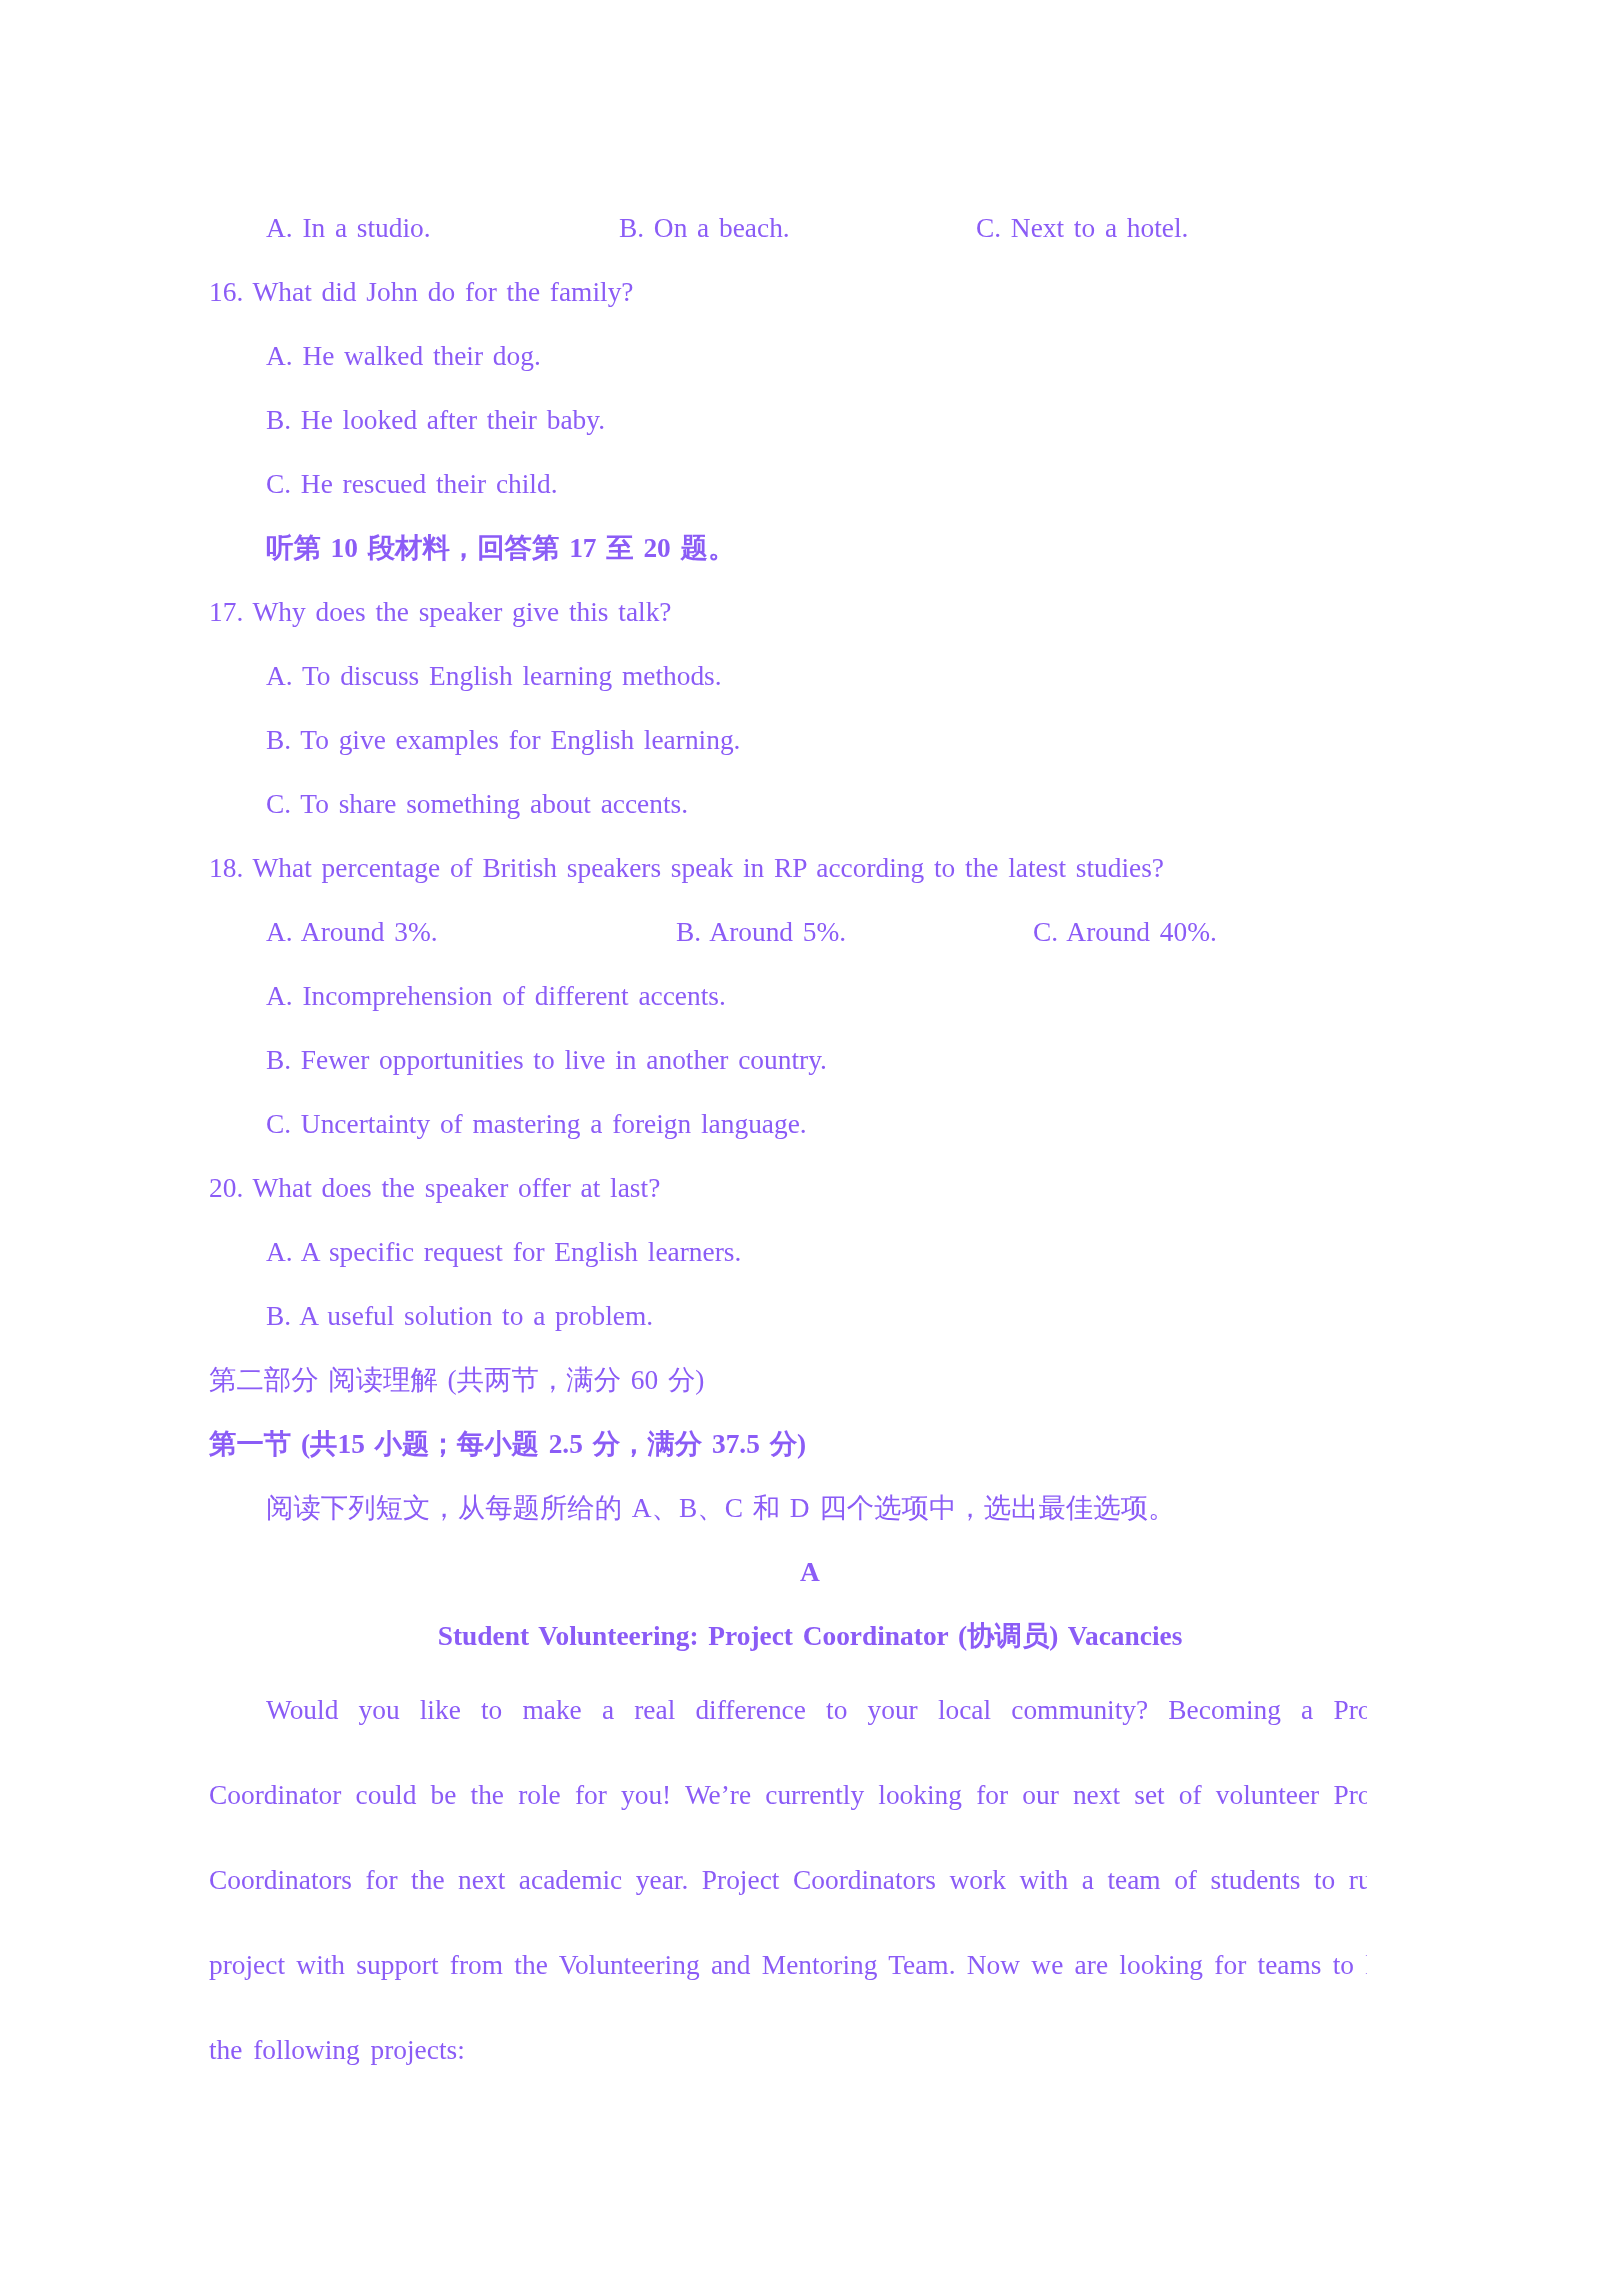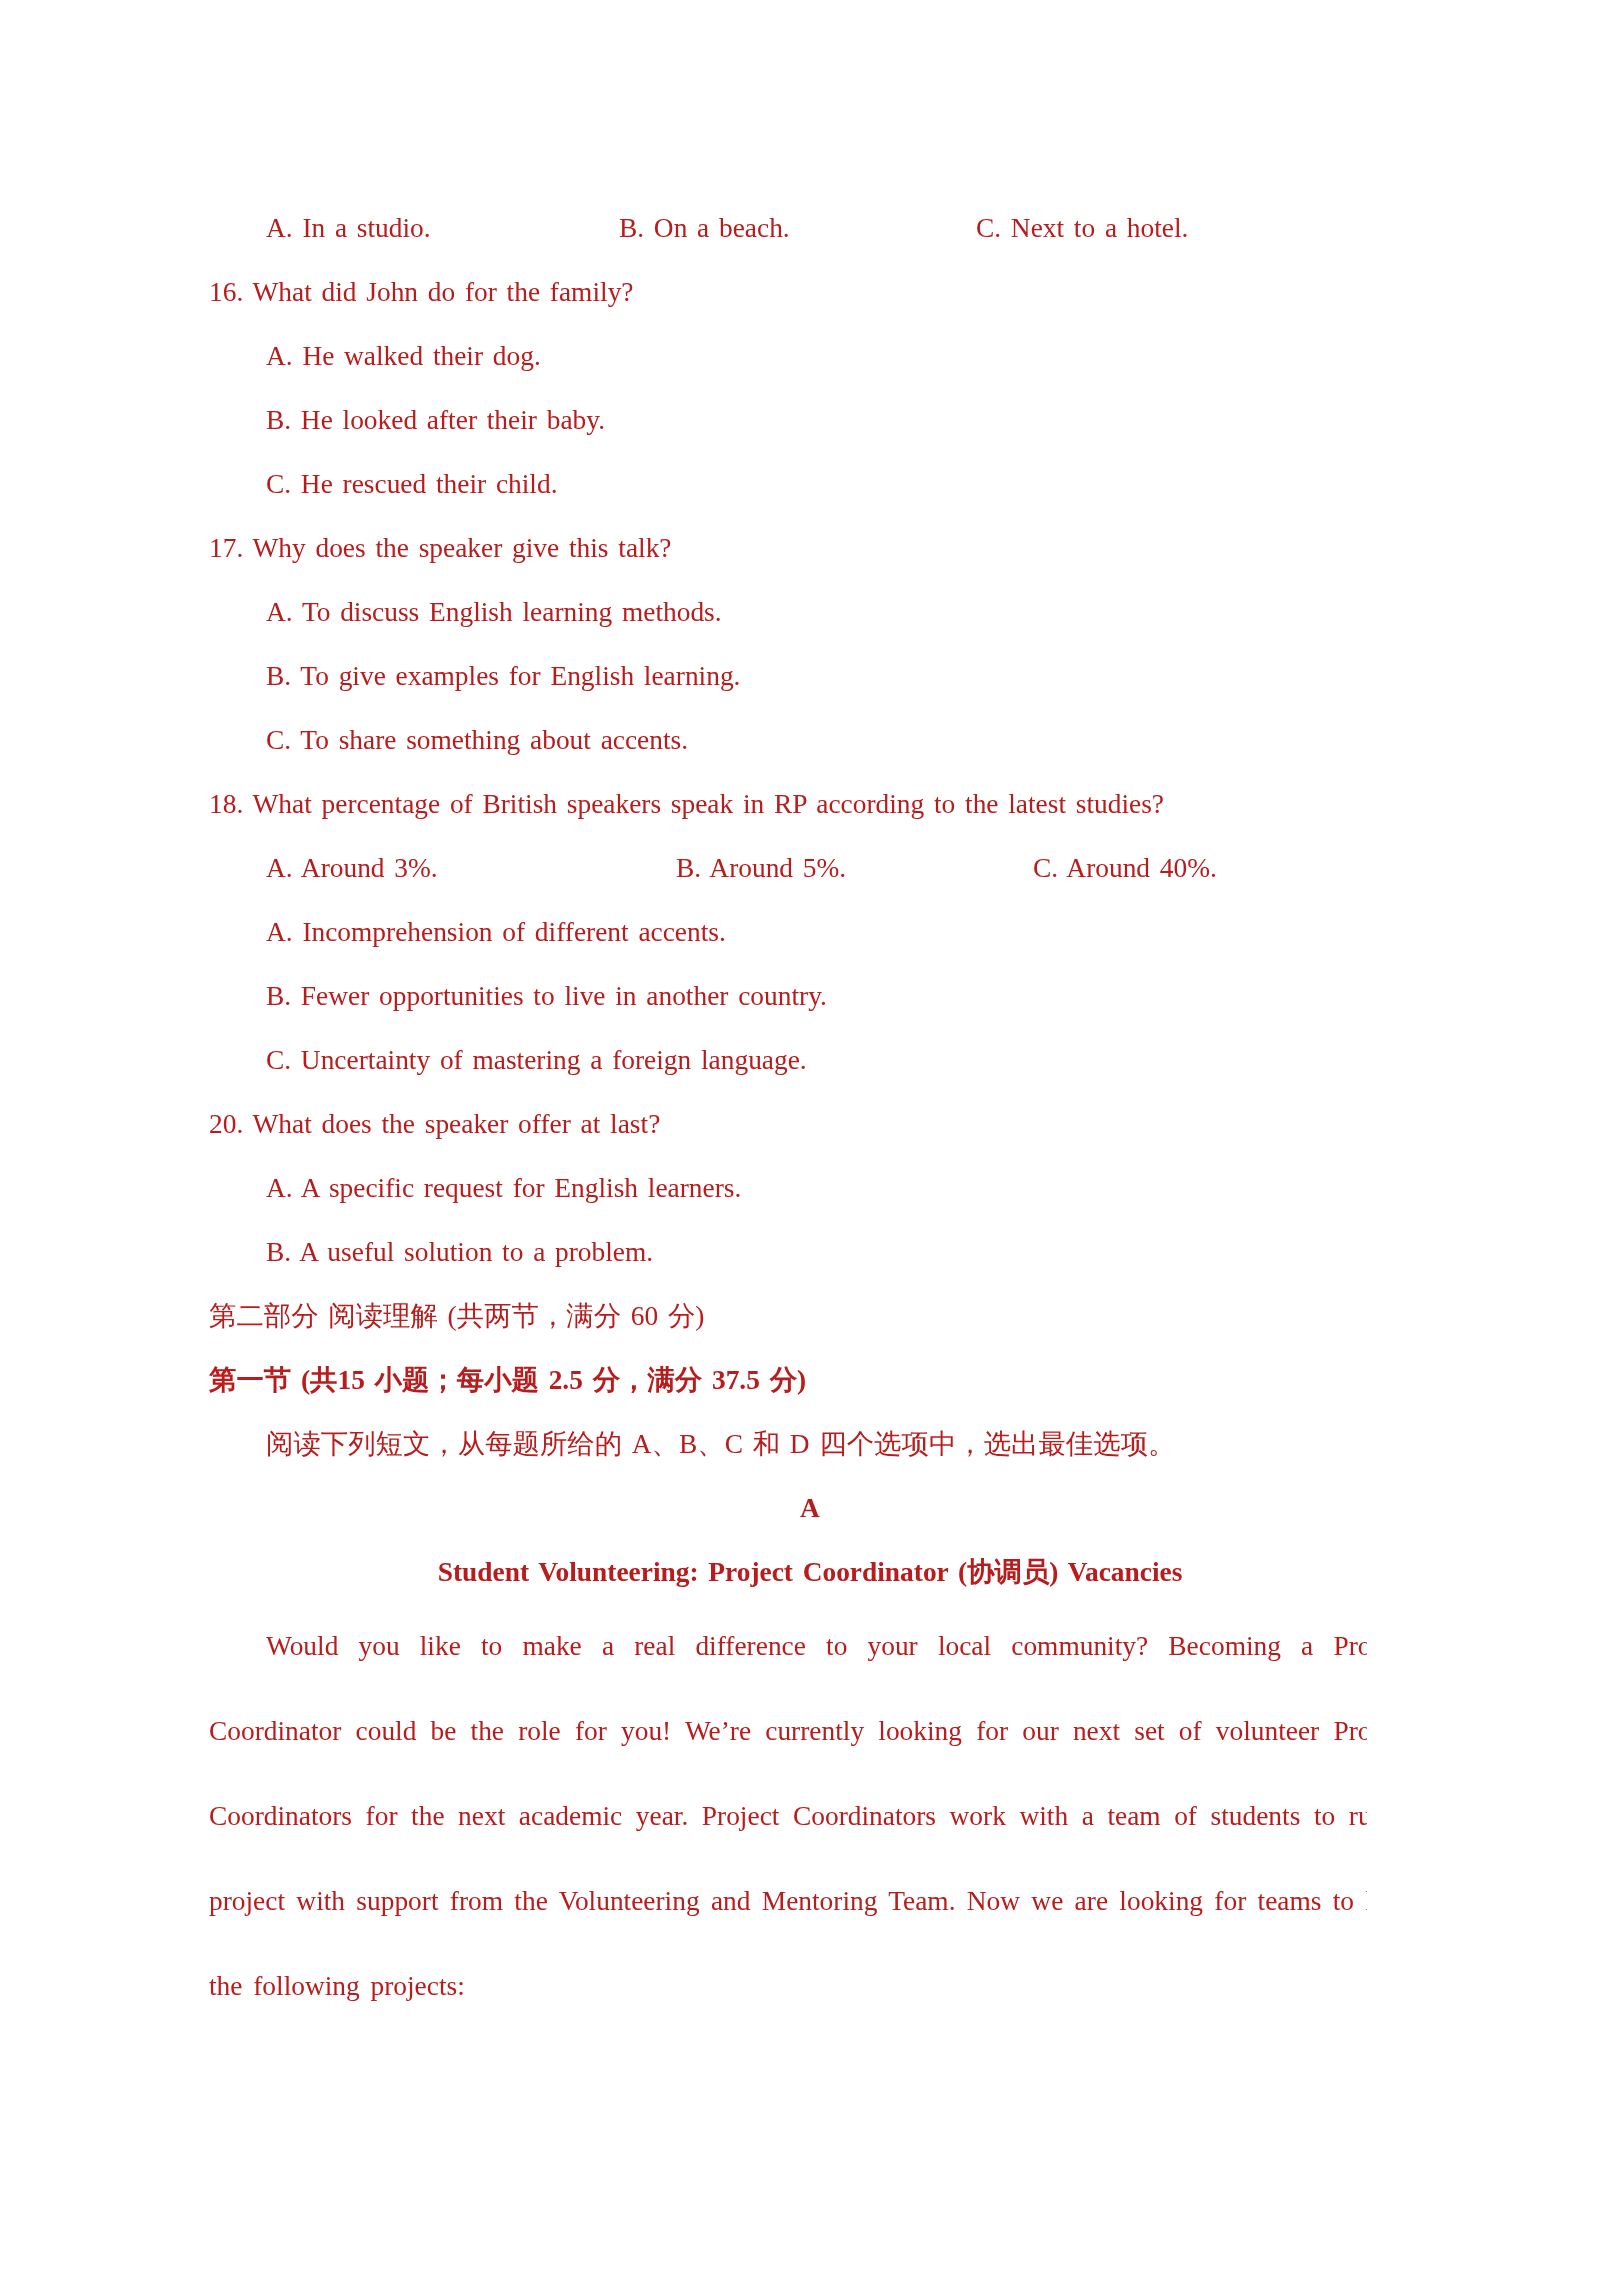--- a/index.html
+++ b/index.html
@@ -3,21 +3,21 @@
 <meta charset="utf-8">
 <style>
   * { margin: 0; padding: 0; box-sizing: border-box; }
   html, body { background: #ffffff; }
   .page {
     position: relative;
     width: 1367px;
     height: 2294px;
     background: #ffffff;
     font-family: "Liberation Serif", "DejaVu Serif", serif;
-    color: #b91c1c;
+    color: #8b5cf6;
     overflow: hidden;
   }
   .content {
     position: absolute;
     left: 209px;
     top: 196px;
     width: 1202px;
     font-size: 27.4px;
     word-spacing: 2.9px;
   }
@@ -48,20 +48,21 @@
 
     <div class="line indent">
       <span class="opt w360">A. In a studio.</span><span class="opt w364">B. On a beach.</span><span class="opt">C. Next to a hotel.</span>
     </div>
 
     <div class="line">16. What did John do for the family?</div>
     <div class="line indent">A. He walked their dog.</div>
     <div class="line indent">B. He looked after their baby.</div>
     <div class="line indent">C. He rescued their  child.</div>
 
+    <div class="line indent bold">听第 10 段材料，回答第 17 至 20 题。</div>
 
     <div class="line">17. Why does the speaker give this talk?</div>
     <div class="line indent">A. To discuss English learning methods.</div>
     <div class="line indent">B. To give examples for English learning.</div>
     <div class="line indent">C. To share something about accents.</div>
 
     <div class="line">18. What percentage of British speakers speak in RP according to the latest studies?</div>
     <div class="line indent">
       <span class="opt w418">A. Around 3%.</span><span class="opt w364">B. Around 5%.</span><span class="opt">C. Around 40%.</span>
     </div>

